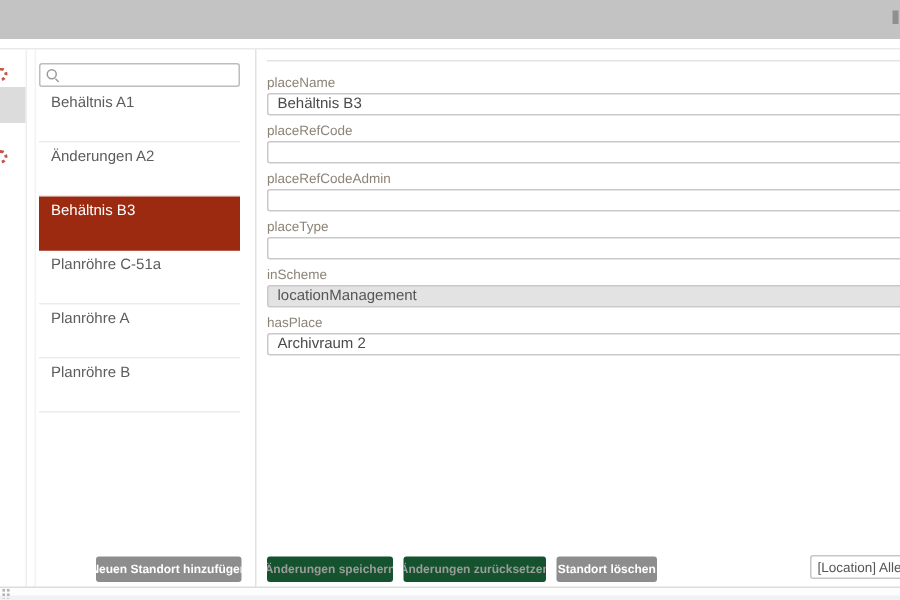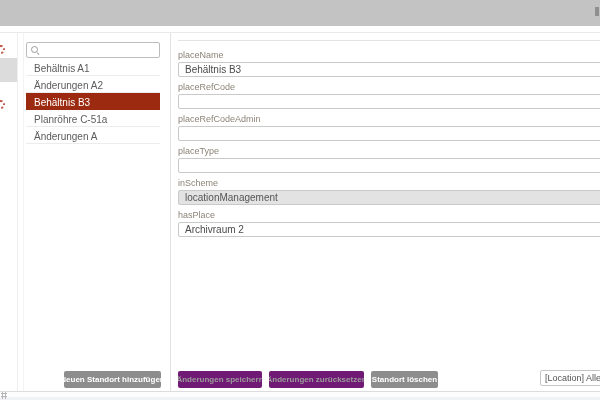--- a/index.html
+++ b/index.html
@@ -40,21 +40,21 @@
   .mag::before {
     content:""; position:absolute; left:0; top:0; width:5px; height:5px;
     border:1px solid #9a9a9a; border-radius:50%;
   }
   .mag::after {
     content:""; position:absolute; left:6px; top:6px; width:3px; height:1px;
     background:#9a9a9a; transform:rotate(45deg); transform-origin:left center;
   }
   .loclist { width:134px; }
   .loclist .row {
-    height:17px; line-height:19px; border-bottom:1px solid #ececec;
+    height:36px; line-height:19px; border-bottom:1px solid #ececec;
     font-size:10px; color:#5c5c5c; padding-left:8px; cursor:pointer;
     white-space:nowrap; overflow:hidden;
   }
   .loclist .row.selected {
     background:#9c2a10; color:#ffffff; border-bottom:1px solid #9c2a10;
   }
 
   
   .formpanel {
     position:absolute; left:178px; top:40px; width:450px; height:320px;
@@ -70,21 +70,21 @@
   }
   .field .finput[disabled] { background:#e3e3e3; color:#555; }
 
   
   .btn {
     position:absolute; top:371px; height:17px; border:0; border-radius:2px;
     font-size:8px; font-weight:700; font-family:inherit; cursor:pointer;
     display:flex; align-items:center; justify-content:center; white-space:nowrap; overflow:hidden;
   }
   .btn.dark { background:#8d8d8d; color:#ffffff; }
-  .btn.disabled { background:#701a75; color:#9b9b9b; }
+  .btn.disabled { background:#14532d; color:#9b9b9b; }
   .btn-add    { left:64px;  width:97px; }
   .btn-save   { left:178px; width:84px; }
   .btn-reset  { left:269px; width:95px; }
   .btn-delete { left:371px; width:67px; }
 
   .formular-label { position:absolute; left:542px; top:360px; font-size:9px; color:#8a8a8a;margin-top:16px; }
   .formular-select {
     position:absolute; left:540px; top:370px; width:75px; height:16px;
     border:1px solid #c6c6c6; border-radius:2px; background:#fff;
     font-size:9px; color:#555; line-height:14px; padding:0 4px;
@@ -116,21 +116,22 @@
 <div class="sidebar">
   <div class="searchbox">
     <span class="mag"></span>
     <input value="" style="">
   </div>
   <div class="loclist">
     <div class="row">Behältnis A1</div>
     <div class="row">Änderungen A2</div>
     <div class="row selected">Behältnis B3</div>
     <div class="row">Planröhre C-51a</div>
-    <div class="row">Änderungen A</div>
+    <div class="row">Planröhre A</div>
+    <div class="row">Planröhre B</div>
   </div>
 </div>
 
 <div class="formpanel">
   <div class="field">
     <span class="flabel">placeName</span>
     <input class="finput" value="Behältnis B3" style="">
   </div>
   <div class="field">
     <span class="flabel">placeRefCode</span>

